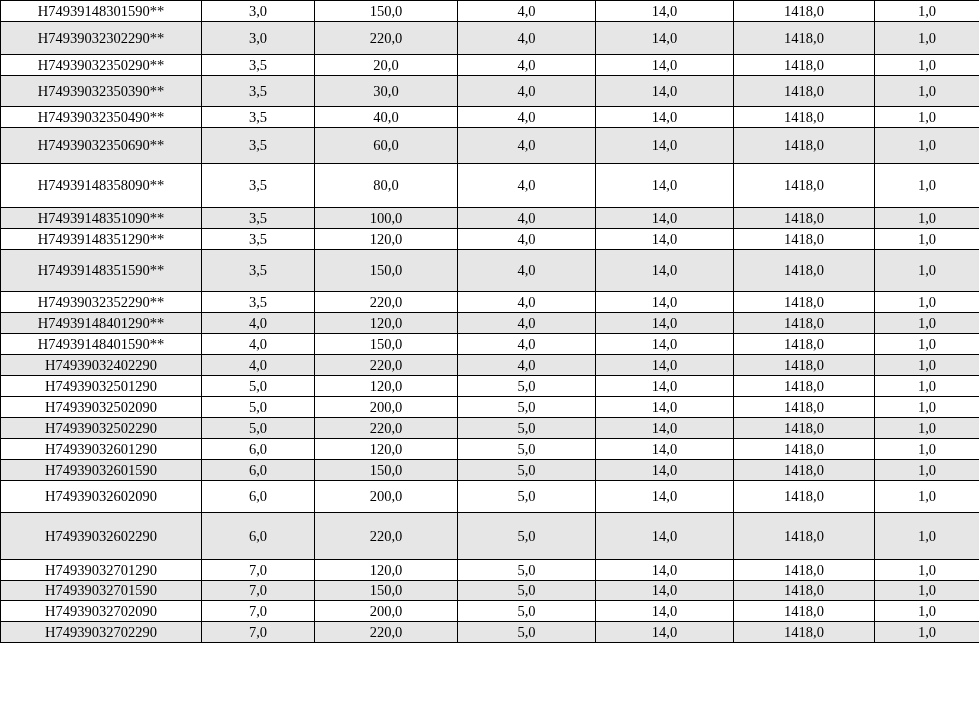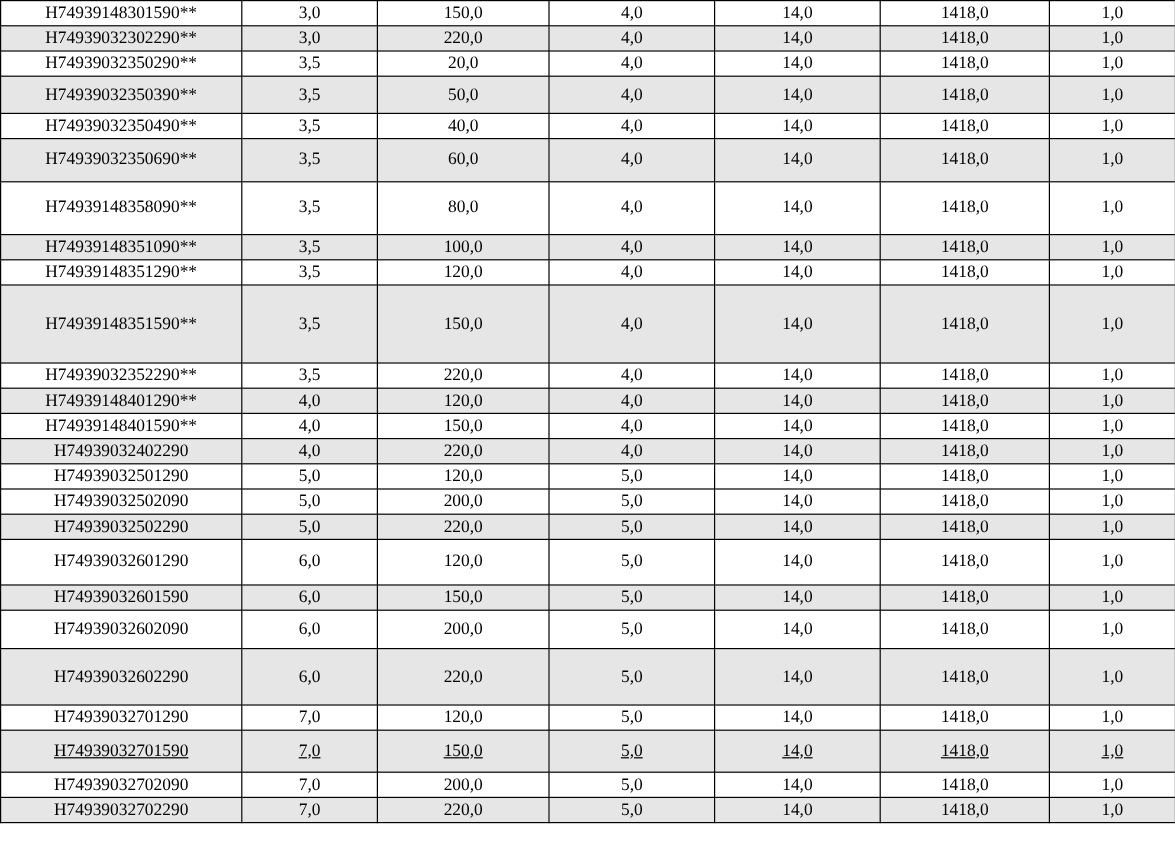--- a/index.html
+++ b/index.html
@@ -67,42 +67,42 @@
     <tbody>
         <tr class="plain" style="height: 21px;">
           <td>H74939148301590**</td>
           <td>3,0</td>
           <td>150,0</td>
           <td>4,0</td>
           <td>14,0</td>
           <td>1418,0</td>
           <td>1,0</td>
         </tr>
-        <tr class="shaded" style="height: 21px; margin-left: 47px;">
+        <tr class="shaded" style="height: 33px; margin-left: 47px;">
           <td>H74939032302290**</td>
           <td>3,0</td>
           <td>220,0</td>
           <td>4,0</td>
           <td>14,0</td>
           <td>1418,0</td>
           <td>1,0</td>
         </tr>
         <tr class="plain" style="height: 21px;">
           <td>H74939032350290**</td>
           <td>3,5</td>
           <td>20,0</td>
           <td>4,0</td>
           <td>14,0</td>
           <td>1418,0</td>
           <td>1,0</td>
         </tr>
         <tr class="shaded" style="height: 31px;">
           <td>H74939032350390**</td>
           <td>3,5</td>
-          <td>50,0</td>
+          <td>30,0</td>
           <td>4,0</td>
           <td>14,0</td>
           <td>1418,0</td>
           <td>1,0</td>
         </tr>
         <tr class="plain" style="height: 21px;">
           <td>H74939032350490**</td>
           <td>3,5</td>
           <td>40,0</td>
           <td>4,0</td>
@@ -139,21 +139,21 @@
         </tr>
         <tr class="plain" style="height: 21px;">
           <td>H74939148351290**</td>
           <td>3,5</td>
           <td>120,0</td>
           <td>4,0</td>
           <td>14,0</td>
           <td>1418,0</td>
           <td>1,0</td>
         </tr>
-        <tr class="shaded" style="height: 65px;">
+        <tr class="shaded" style="height: 42px;">
           <td>H74939148351590**</td>
           <td>3,5</td>
           <td>150,0</td>
           <td>4,0</td>
           <td>14,0</td>
           <td>1418,0</td>
           <td>1,0</td>
         </tr>
         <tr class="plain" style="height: 21px;">
           <td>H74939032352290**</td>
@@ -211,21 +211,21 @@
         </tr>
         <tr class="shaded" style="height: 21px;">
           <td>H74939032502290</td>
           <td>5,0</td>
           <td>220,0</td>
           <td>5,0</td>
           <td>14,0</td>
           <td>1418,0</td>
           <td>1,0</td>
         </tr>
-        <tr class="plain" style="height: 38px;">
+        <tr class="plain" style="height: 21px;">
           <td>H74939032601290</td>
           <td>6,0</td>
           <td>120,0</td>
           <td>5,0</td>
           <td>14,0</td>
           <td>1418,0</td>
           <td>1,0</td>
         </tr>
         <tr class="shaded" style="height: 21px;">
           <td>H74939032601590</td>
@@ -256,21 +256,21 @@
         </tr>
         <tr class="plain" style="height: 21px;">
           <td>H74939032701290</td>
           <td>7,0</td>
           <td>120,0</td>
           <td>5,0</td>
           <td>14,0</td>
           <td>1418,0</td>
           <td>1,0</td>
         </tr>
-        <tr class="shaded" style="height: 35px; text-decoration: underline;">
+        <tr class="shaded" style="height: 20px;">
           <td>H74939032701590</td>
           <td>7,0</td>
           <td>150,0</td>
           <td>5,0</td>
           <td>14,0</td>
           <td>1418,0</td>
           <td>1,0</td>
         </tr>
         <tr class="plain" style="height: 21px;">
           <td>H74939032702090</td>

